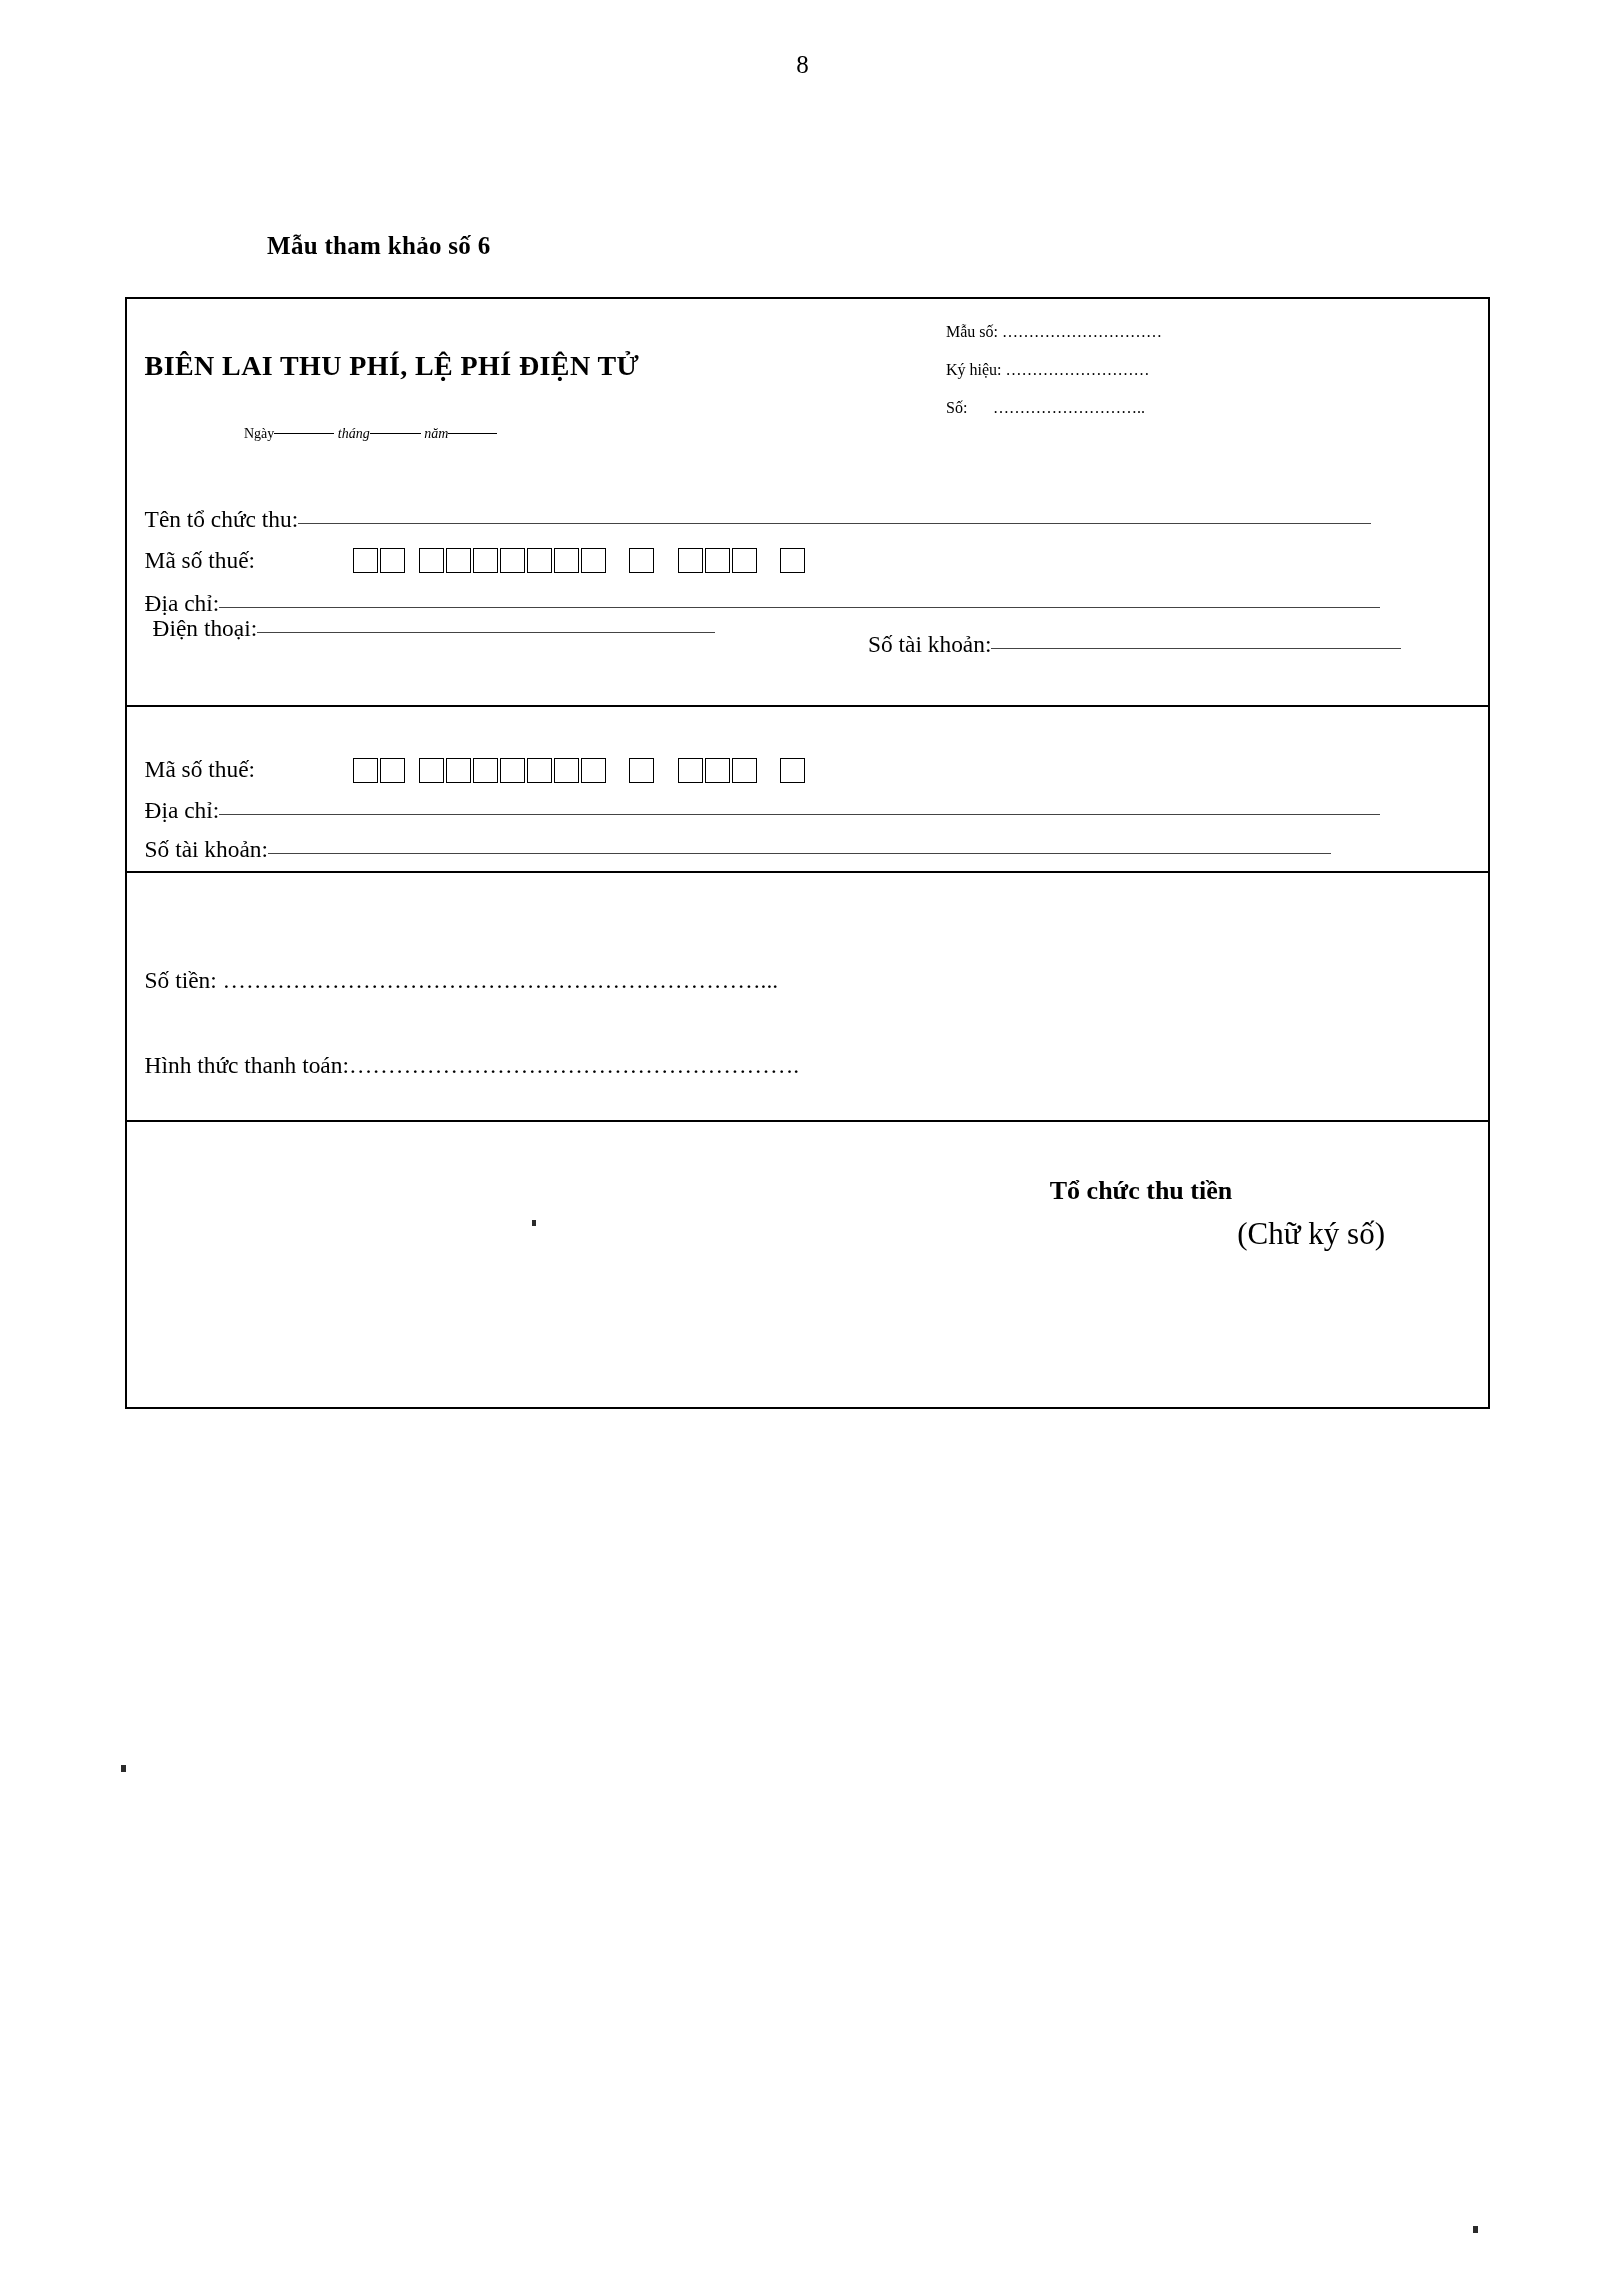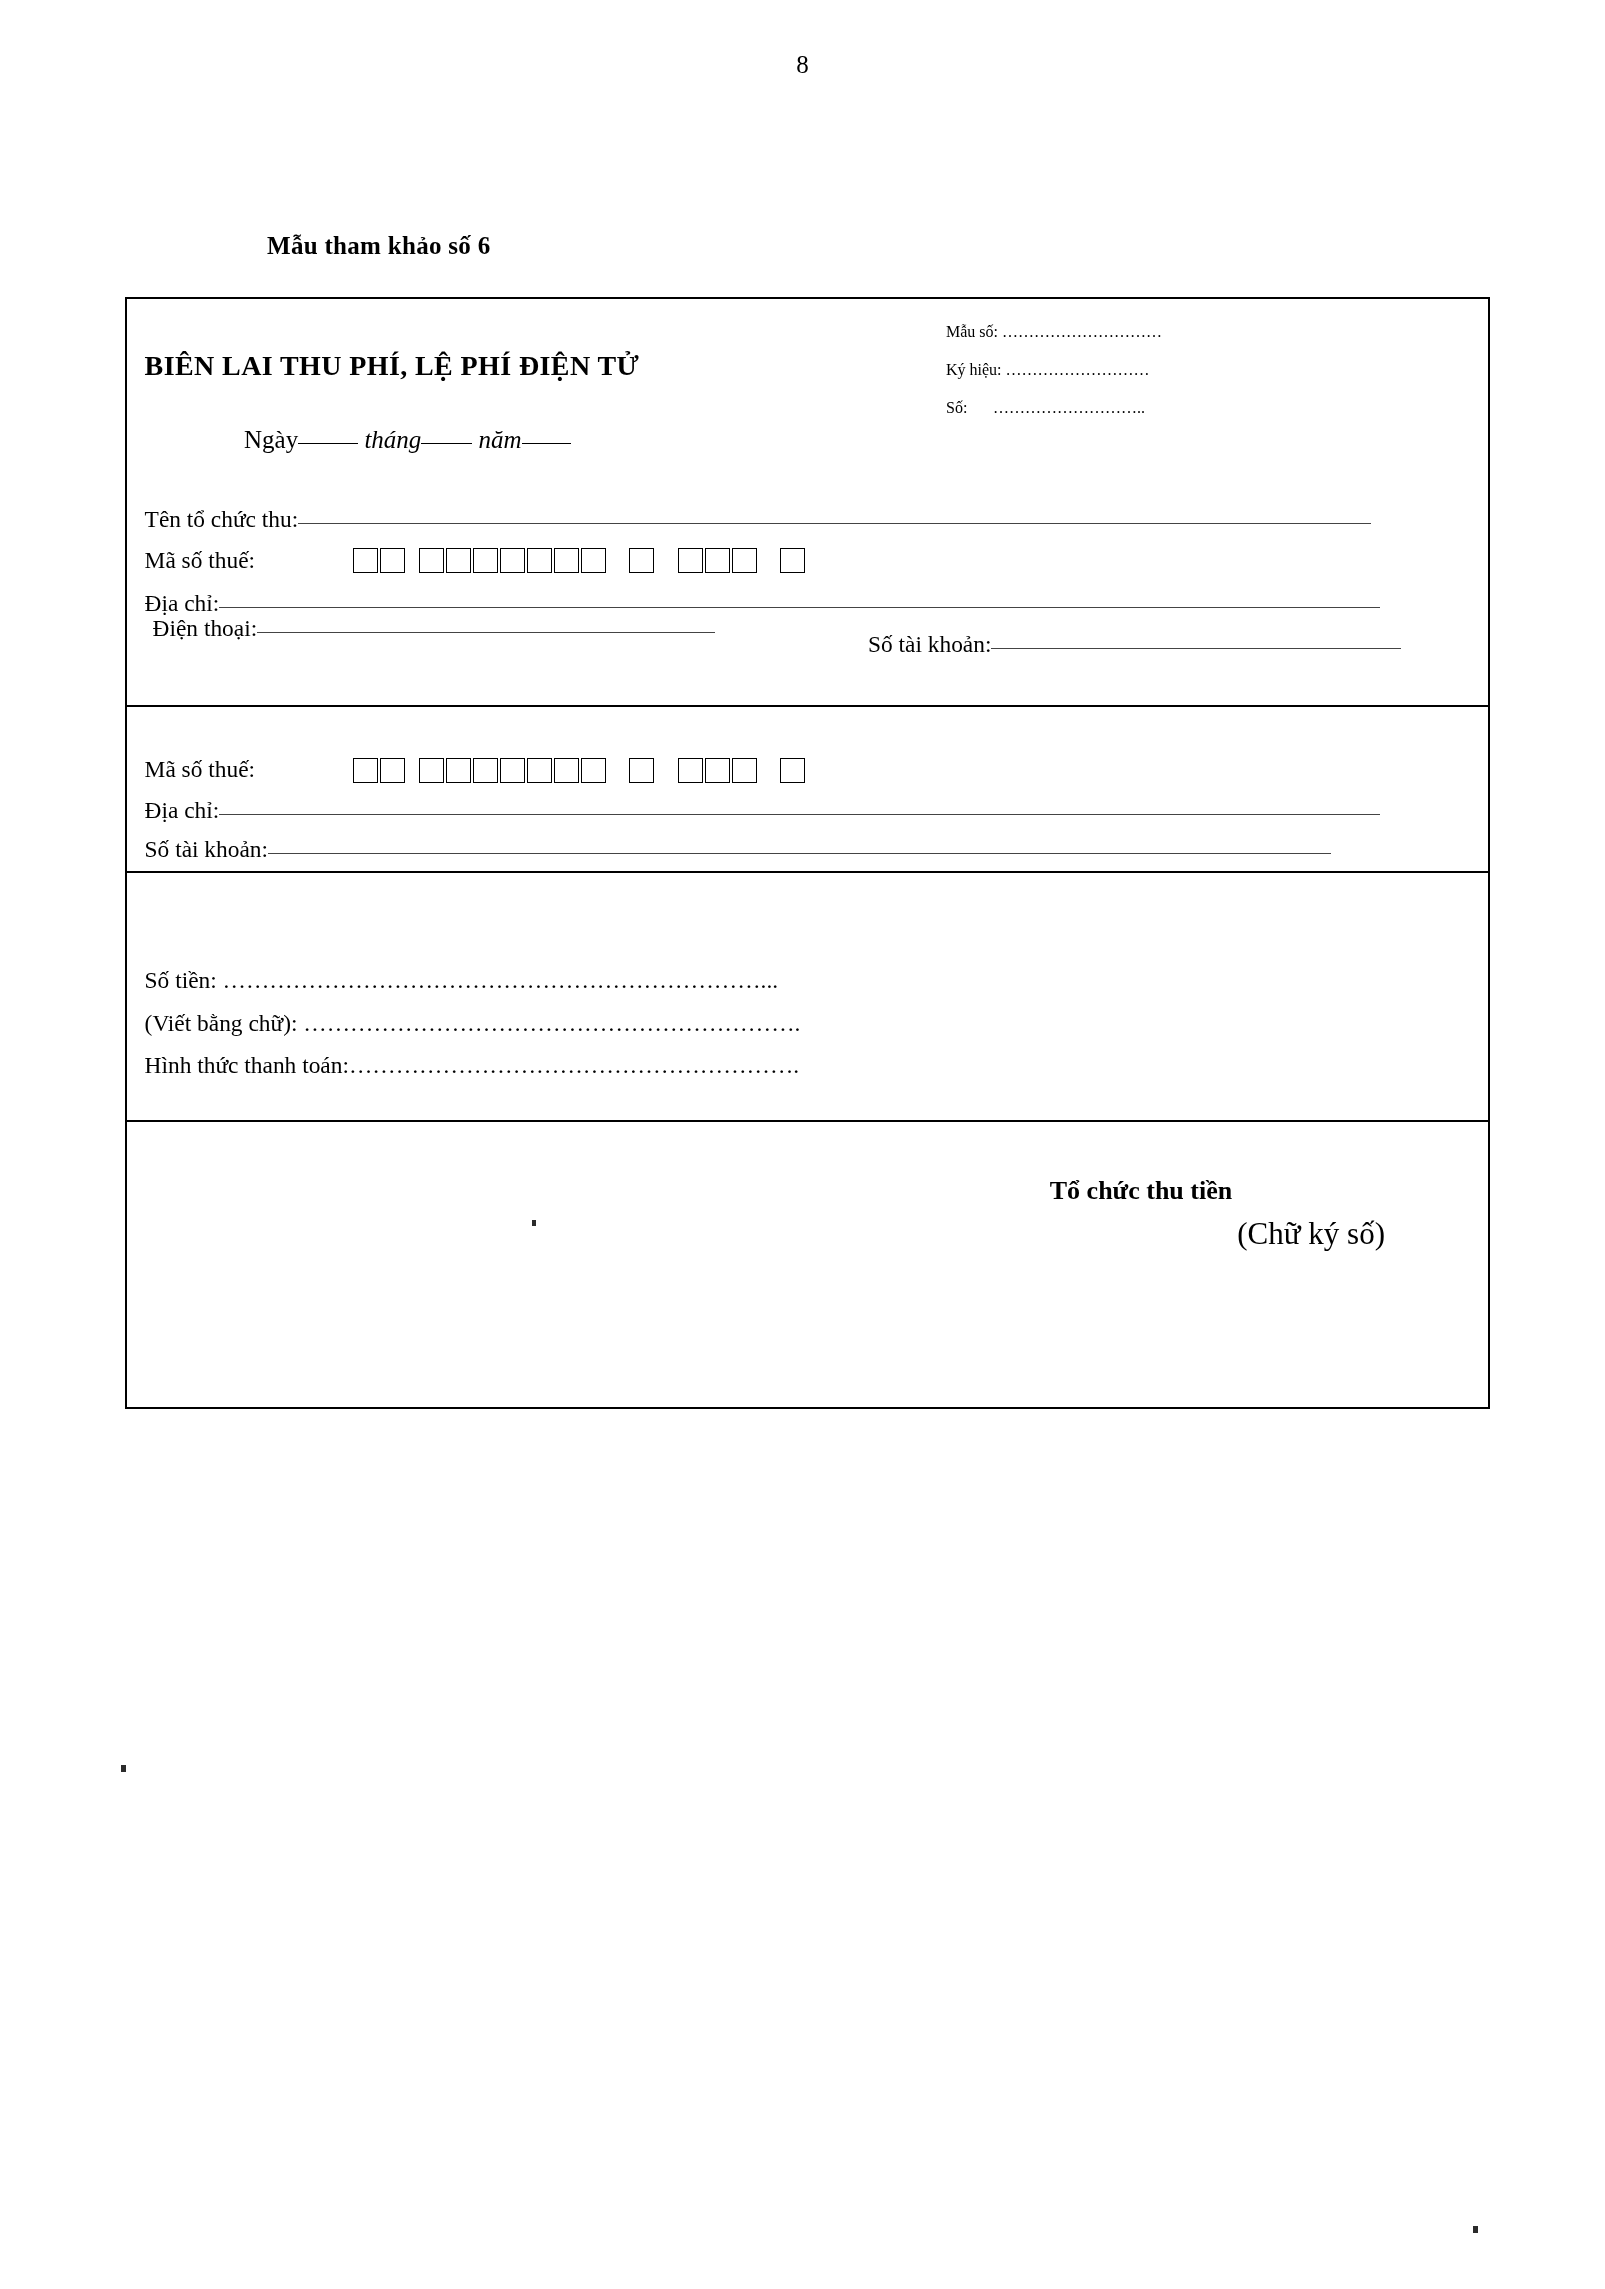--- a/index.html
+++ b/index.html
@@ -70,21 +70,21 @@
     top: 13.7px;
     font-size: 16px;
     line-height: 38px;
     white-space: nowrap;
   }
   .meta div span.lbl { display: inline-block; }
   .dateline {
     position: absolute;
     left: 117px;
     top: 127px;
-    font-size: 25px;
+    font-size: 14px;
     white-space: nowrap;
     text-align: right;
   }
   .dateline i { font-style: italic; }
   .dash {
     display: inline-block;
     border-bottom: 1.5px solid #000;
     vertical-align: 3.9px;
   }
 
@@ -242,24 +242,20 @@
       <div class="row" style="left:17.6px; top:129px;">
         <span>Số tài khoản:</span><span class="underline-fill" style="width:1063px"></span>
       </div>
     </div>
 
     <div class="sec sec-amount">
       <div class="row" style="left:17.6px; top:94px;">
         <span>Số tiền:</span>
         <span>……………………………………………………………...</span>
       </div>
-      <div class="row" style="left:17.6px; top:137px;">
-        <span>(Viết bằng chữ):</span>
-        <span>……………………………………………………….</span>
-      </div>
       <div class="row" style="left:17.6px; top:179px;">
         <span>Hình thức thanh toán:</span><span>………………………………………………….</span>
       </div>
     </div>
 
     <div class="sec sec-sign">
       <div class="sign">
         <div class="t1">Tổ chức thu tiền</div>
         <div class="t2">(Chữ ký số)</div>
       </div>

